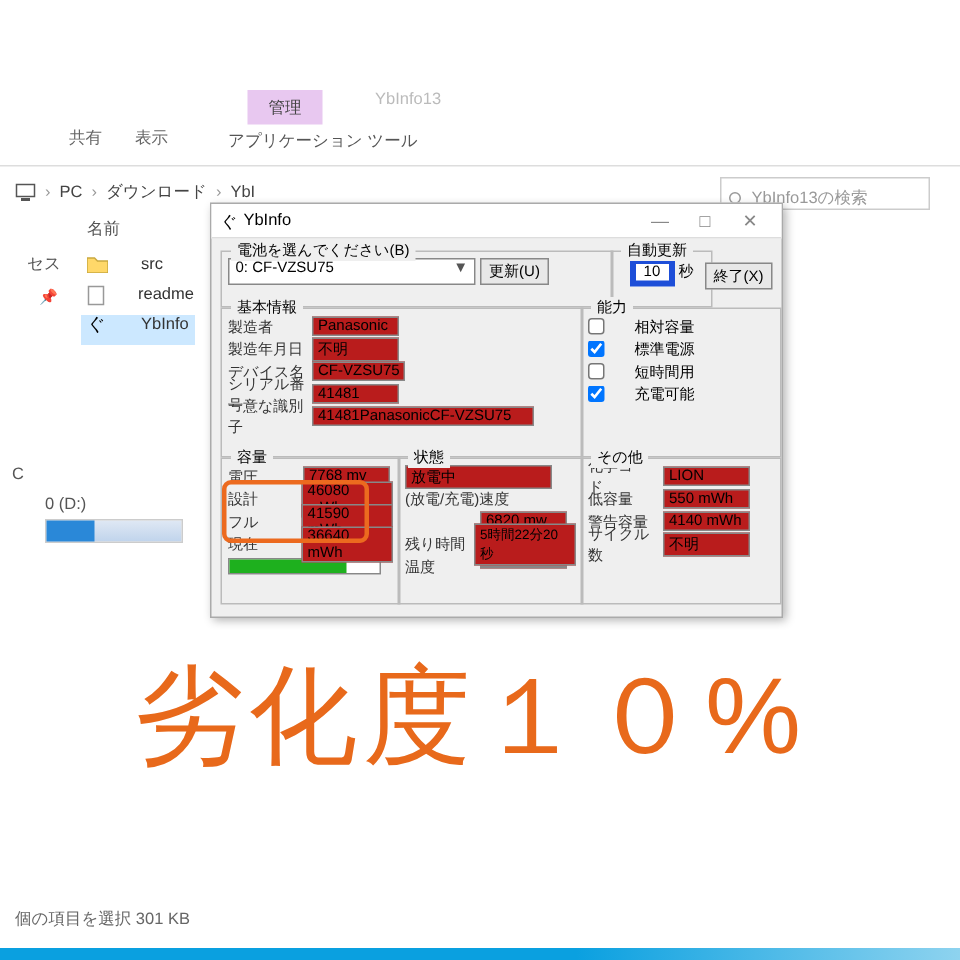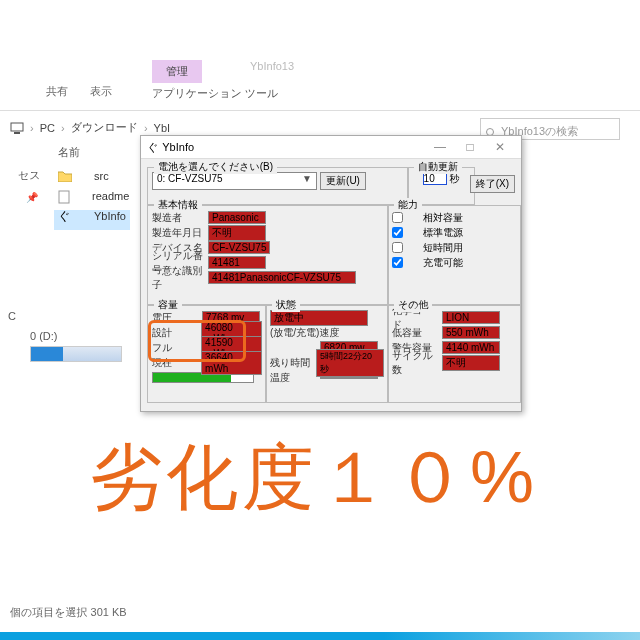--- a/index.html
+++ b/index.html
@@ -1,18 +1,18 @@
 <!DOCTYPE html>
 <html><head>
 <meta charset="utf-8">
 <style>
 html,body{margin:0;padding:0;width:640px;height:640px;font-family:"MS UI Gothic","Meiryo UI",sans-serif;font-size:11px;background:#fff;overflow:hidden}
 .tabbar{position:absolute;left:0;top:80px;display:flex;gap:10px;padding-left:40px;color:#666}
 .tabbar span{padding:4px 6px}
-.apptool{position:absolute;left:152px;top:60px;background:#e8c8f0;padding:4px 14px;color:#444}
+.apptool{position:absolute;left:165px;top:60px;background:#e8c8f0;padding:4px 14px;color:#444}
 .apptool2{position:absolute;left:250px;top:60px;color:#bbb}
 .apptoolsub{position:absolute;left:152px;top:86px;color:#555}
 .divider{position:absolute;left:0;top:110px;width:640px;height:1px;background:#ddd}
 .crumb{position:absolute;left:10px;top:120px;display:flex;align-items:center;gap:6px;color:#444}
 .crumb svg{flex:0 0 auto}
 .sep{color:#999}
 .search{position:absolute;right:20px;top:118px;width:130px;height:20px;border:1px solid #ccc;display:flex;align-items:flex-end;padding:0 4px;color:#999}
 .side-label{position:absolute;left:18px;top:168px;color:#555}
 .side-star{position:absolute;left:26px;top:192px;color:#e3b000;font-size:10px}
 .name-hdr{position:absolute;left:58px;top:145px;color:#555}
@@ -28,21 +28,21 @@
 .titlebar .spacer{flex:1}
 .winbtn{width:30px;text-align:center;color:#888;font-size:12px}
 .dlg-body{position:relative;padding:6px;height:calc(100% - 22px)}
 .fieldset{position:absolute;border:1px solid #bbb;padding:4px}
 .fieldset>.legend{position:absolute;top:-8px;left:6px;background:#efefef;padding:0 4px;font-size:10px}
 .fs-pick{left:6px;top:8px;width:252px;height:28px}
 .combo{display:inline-block;width:155px;height:16px;border:1px solid #888;background:#fff;padding:0 4px;font-size:10px;vertical-align:middle}
 .combo::after{content:"▼";float:right;color:#555}
 .btn{display:inline-block;border:1px solid #888;background:#e8e8e8;padding:1px 5px;font-size:10px}
 .fs-auto{left:266px;top:8px;width:58px;height:28px;font-size:10px;text-align:center}
-.spin{display:inline-block;width:22px;border:1px solid #1d4ed8;background:#fff;text-align:left;font-size:10px}
+.spin{display:inline-block;width:22px;border:4px solid #1d4ed8;background:#fff;text-align:center;font-size:10px}
 .exitbtn{position:absolute;right:6px;top:16px}
 .fs-basic{left:6px;top:46px;width:232px;height:90px}
 .fs-cap{left:246px;top:46px;width:124px;height:90px}
 .fs-capL{left:6px;top:146px;width:110px;height:88px}
 .fs-stat{left:124px;top:146px;width:114px;height:88px}
 .fs-other{left:246px;top:146px;width:124px;height:88px}
 .kv{display:flex;align-items:center;height:15px;font-size:10px}
 .kv .k{width:56px;color:#333}
 .kv .v{border:1px solid #888;background:#b91c1c;padding:0 3px;min-width:50px}
 .kv2 .k{width:50px}

